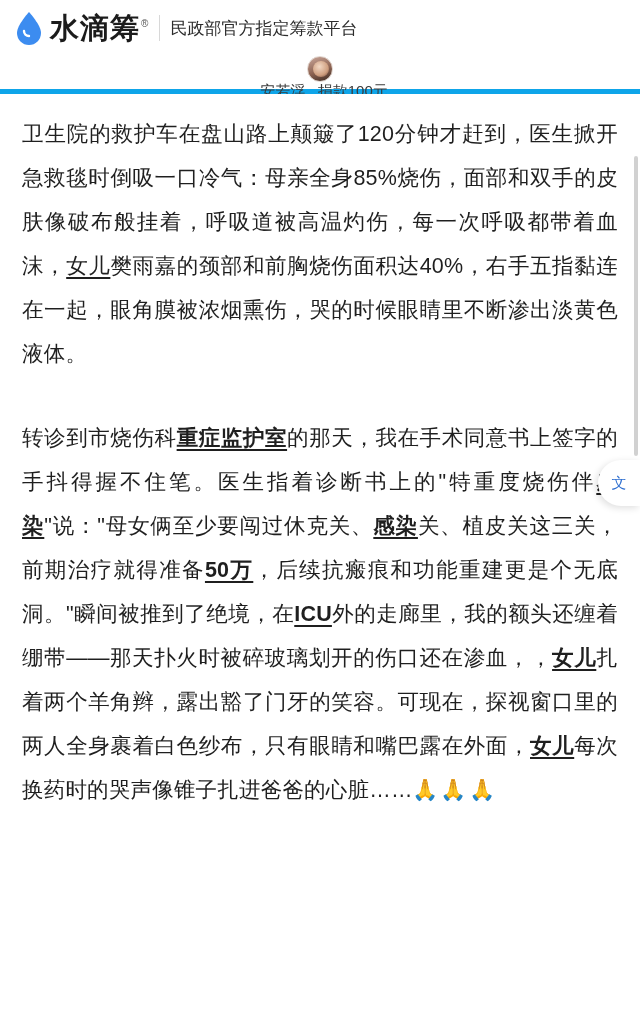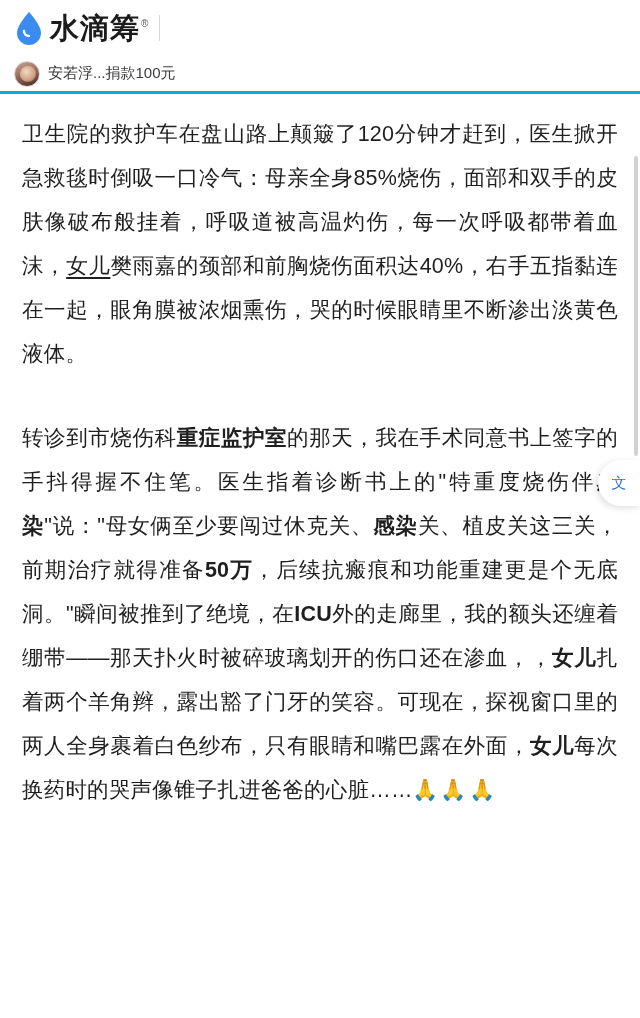--- a/index.html
+++ b/index.html
@@ -76,21 +76,22 @@
     cursor: pointer;
   }
 
   
   .donor-row {
     height: 38px;
     background: #ffffff;
     display: flex;
     align-items: center;
     padding: 0 14px;
-    border-bottom: 3px solid #0ea5e9;
+    border-bottom: 5px solid #0ea5e9;
+    flex-direction: column;
   }
   .avatar {
     width: 26px;
     height: 26px;
     border-radius: 50%;
     background: linear-gradient(160deg,#caa79a 0%, #8d6352 55%, #3c2a22 100%);
     position: relative;
     overflow: hidden;
     flex: none;
     border: 1px solid #e2d6cf;
@@ -120,21 +121,21 @@
   .para {
     font-size: 21.5px;
     line-height: 44px;
     color: #1f1f1f;
     text-align: justify;
     letter-spacing: 0.2px;
     font-family: "Liberation Sans", sans-serif;
   }
   .para + .para { margin-top: 40px; }
   .u { text-decoration: underline; text-underline-offset: 4px; }
-  .ub { text-underline-offset: 4px; font-weight: bold; }
+  .ub { text-decoration: underline; text-underline-offset: 4px; font-weight: bold; }
   .emoji { font-size: 21px; letter-spacing: 2px; }
 
   
   .float-widget {
     position: absolute;
     right: 0;
     top: 460px;
     width: 42px;
     height: 46px;
     background: #ffffff;
@@ -175,20 +176,21 @@
     <div class="logo-wrap">
       <span class="drop-icon">
         <svg width="30" height="34" viewBox="0 0 30 34" xmlns="http://www.w3.org/2000/svg">
           <path d="M15 1 C15 1 27 14 27 22 A12 12 0 0 1 3 22 C3 14 15 1 15 1 Z" fill="#3c8cf0"></path>
           <path d="M10 20 a5 5 0 0 0 5 5" stroke="#ffffff" stroke-width="2.4" fill="none" stroke-linecap="round"></path>
         </svg>
       </span>
       <span class="brand-name"><span>水滴筹</span><sup class="brand-reg">®</sup></span>
     </div>
     <div class="divider-v"></div>
+    <div class="subtitle">民政部官方指定筹款平台</div>
   </div>
 
   <div class="donor-row">
     <div class="avatar"></div>
     <div class="donor-text">安若浮...捐款100元</div>
   </div>
 
   <div class="article">
     <p class="para">
       <span>卫生院的救护车在盘山路上颠簸了120分钟才赶到，医生掀开急救毯时倒吸一口冷气：母亲全身85%烧伤，面部和双手的皮肤像破布般挂着，呼吸道被高温灼伤，每一次呼吸都带着血沫，</span><span class="u">女儿</span><span>樊雨嘉的颈部和前胸烧伤面积达40%，右手五指黏连在一起，眼角膜被浓烟熏伤，哭的时候眼睛里不断渗出淡黄色液体。</span>

